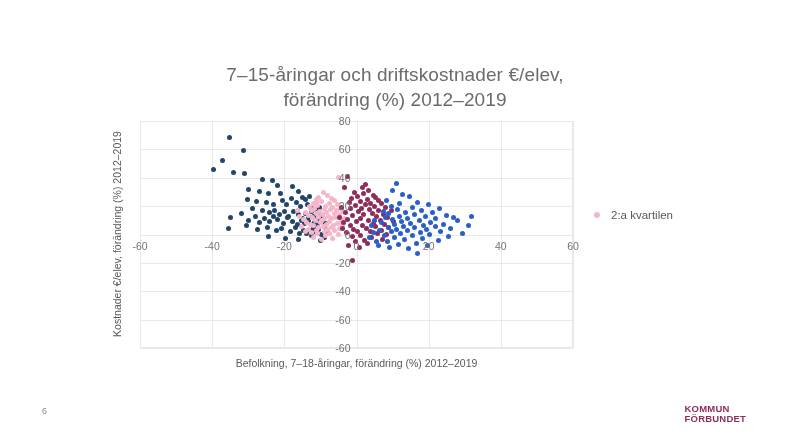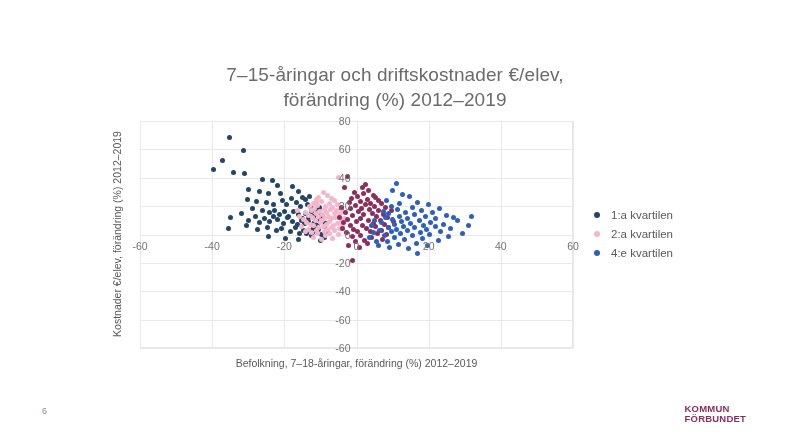--- a/index.html
+++ b/index.html
@@ -517,30 +517,22 @@
       <div class="xtick" style="left: 500.833px; top: 239.5px;">40</div>
       <div class="xtick" style="left: 573px; top: 239.5px;">60</div>
     </div>
 
   <div id="yaxis-title">Kostnader €/elev, förändring (%) 2012–2019</div>
 
   <div id="xaxis-title">Befolkning, 7–18-åringar, förändring (%) 2012–2019</div>
 
   <div id="legend">
       <div class="legend-row">
-        <span class="legend-swatch" style="background: rgb(33, 69, 107);"></span>
-        <span class="legend-label">1:a kvartilen</span>
-      </div>
-      <div class="legend-row">
         <span class="legend-swatch" style="background: rgb(244, 182, 200);"></span>
         <span class="legend-label">2:a kvartilen</span>
-      </div>
-      <div class="legend-row">
-        <span class="legend-swatch" style="background: rgb(43, 95, 199);"></span>
-        <span class="legend-label">4:e kvartilen</span>
       </div>
     </div>
 
   <div id="page-number">6</div>
 
   <div id="logo">
     <span class="logo-line1">KOMMUN</span>
     <span class="logo-line2">FÖRBUNDET</span>
   </div>
 

